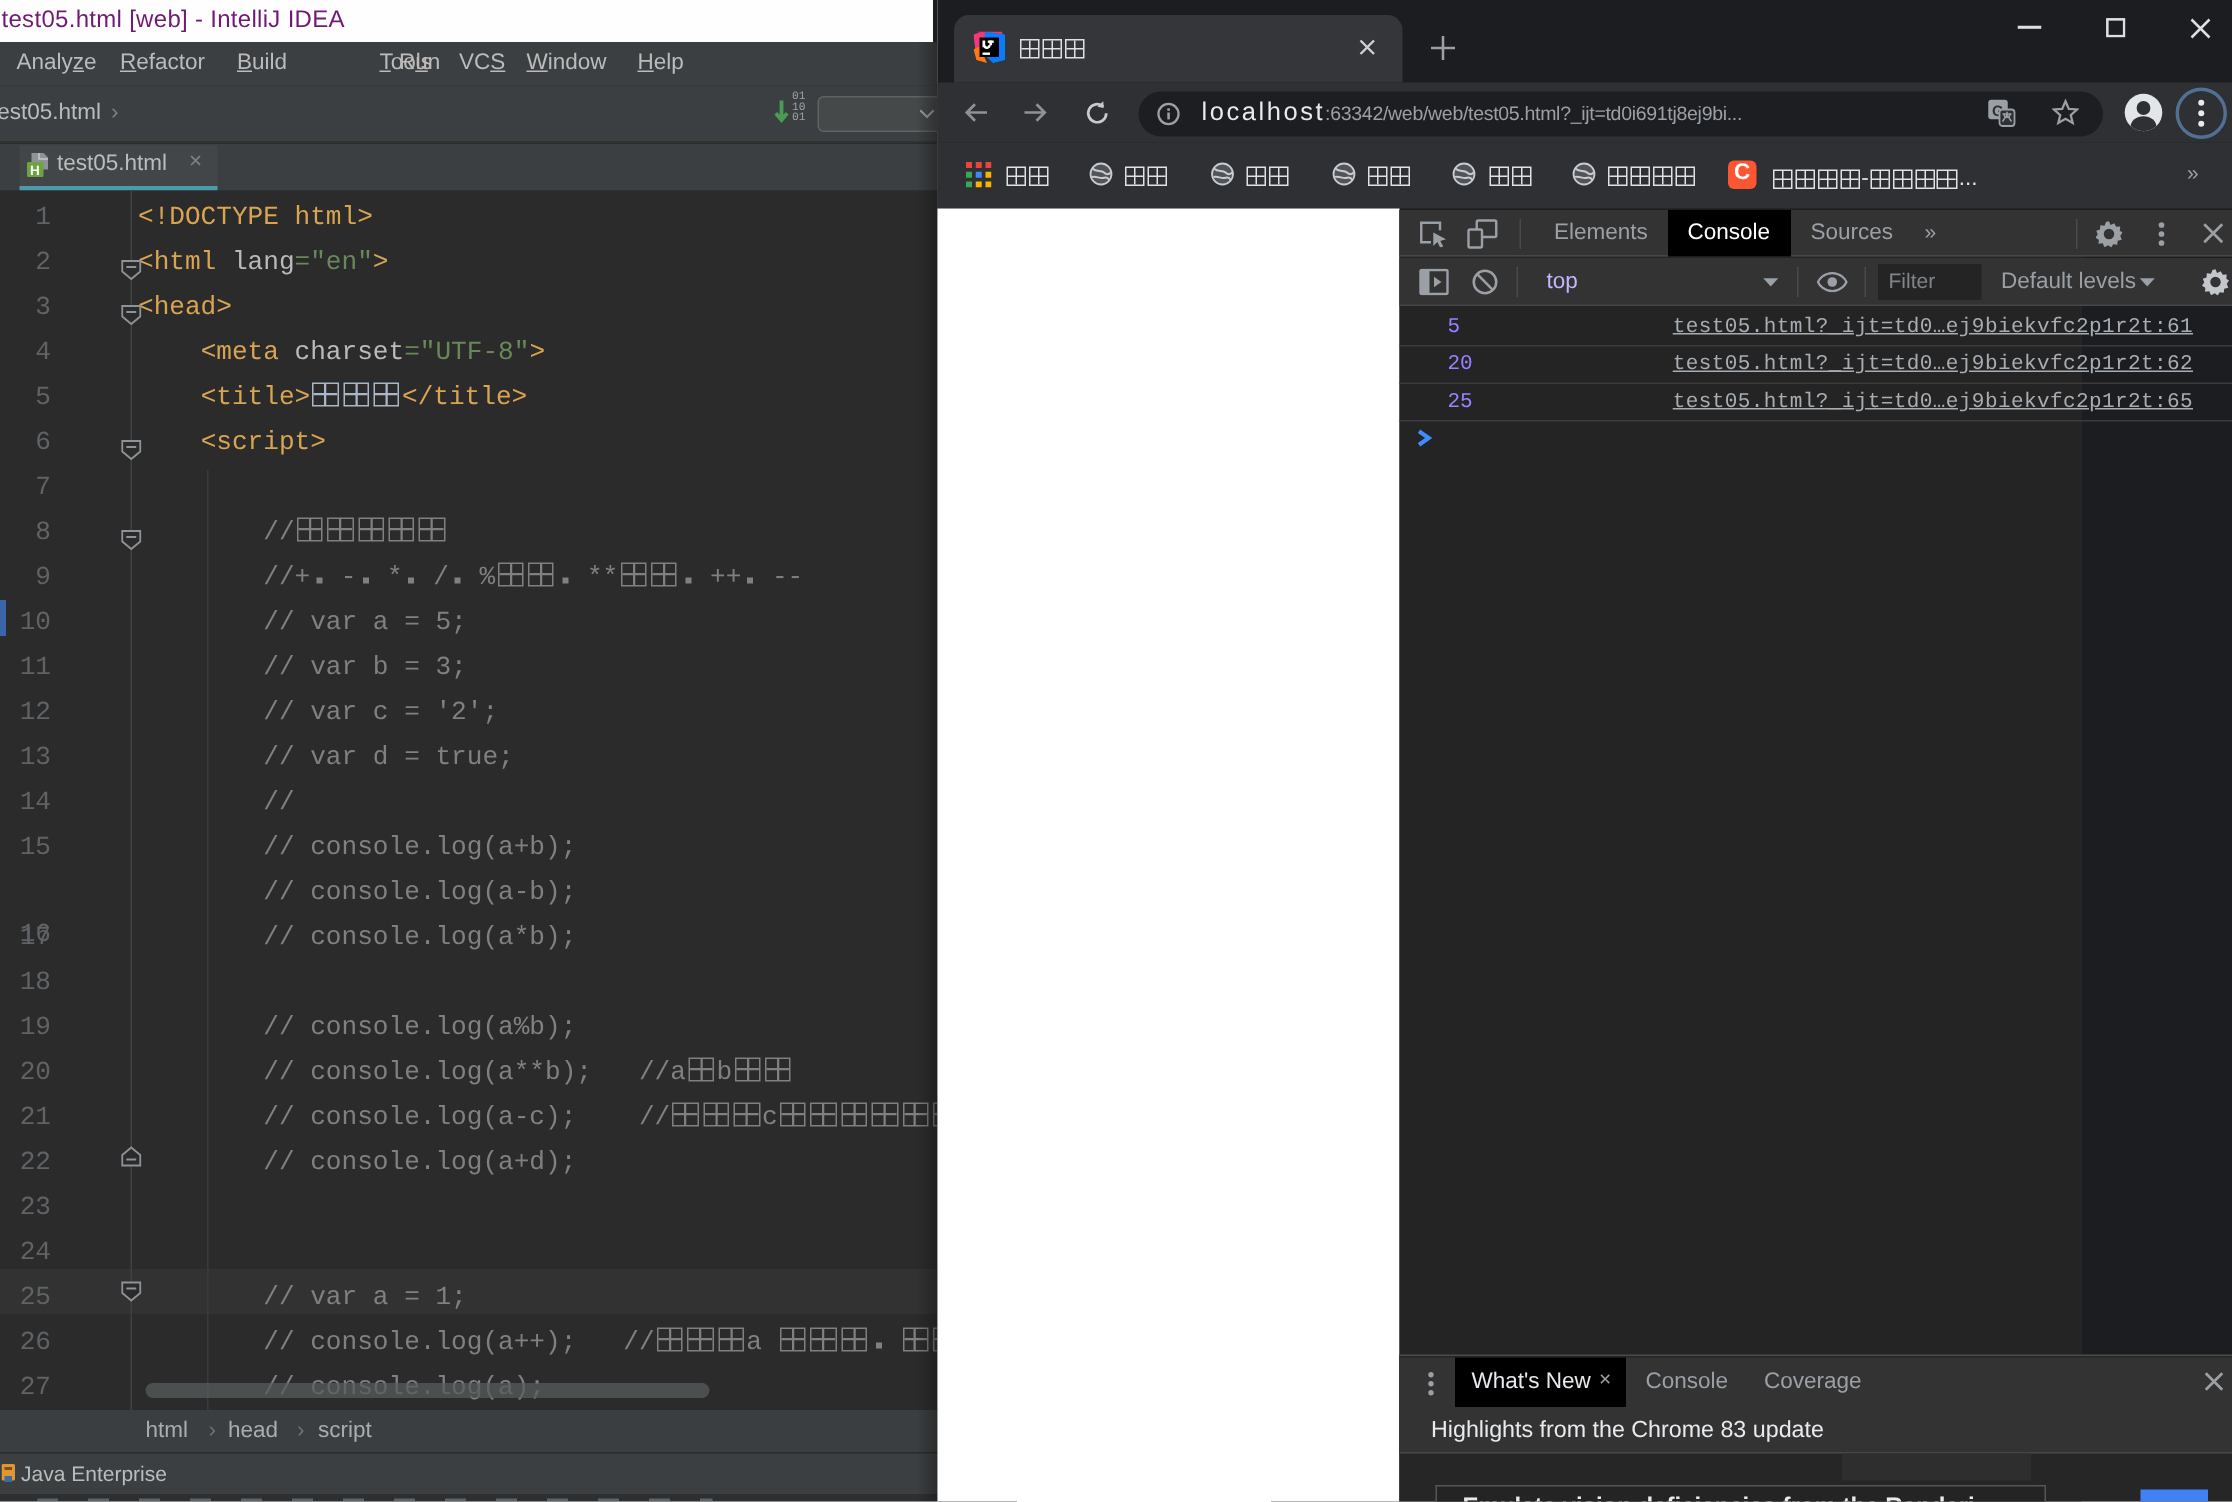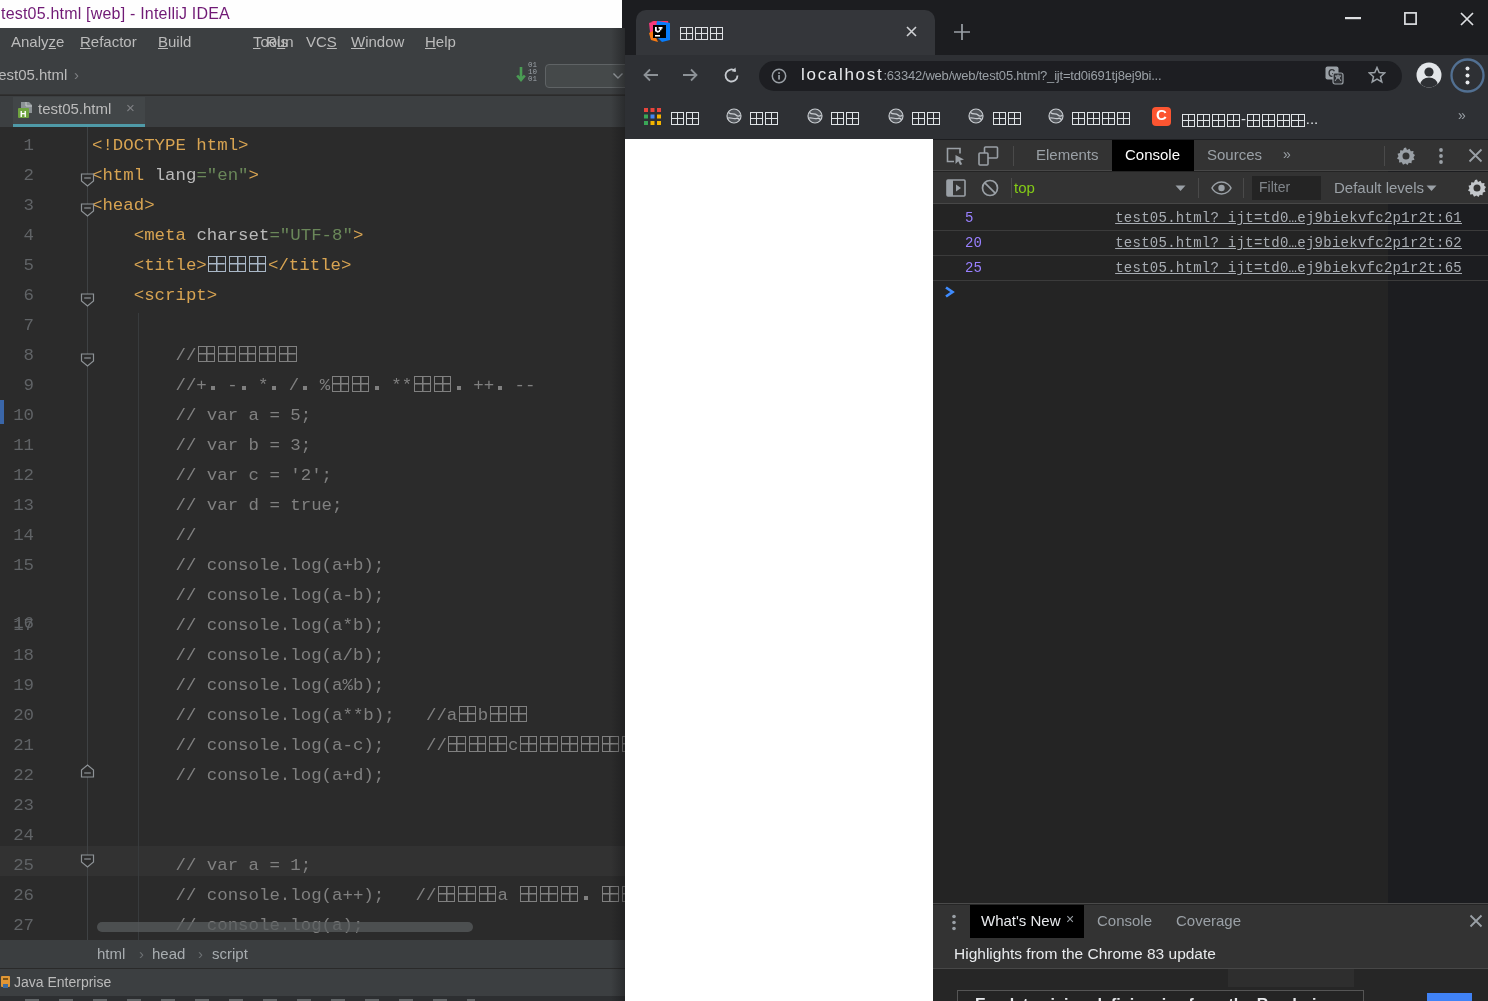--- a/index.html
+++ b/index.html
@@ -126,21 +126,20 @@
   <div class="cl" style="top:364px;">        <span class="c">// var d = true;</span></div>
   <div class="ln" style="top:394px;">14</div>
   <div class="cl" style="top:394px;">        <span class="c">//</span></div>
   <div class="ln" style="top:424px;">15</div>
   <div class="cl" style="top:424px;">        <span class="c">// console.log(a+b);</span></div>
   <div class="ln" style="top:482px;">16</div>
   <div class="cl" style="top:454px;">        <span class="c">// console.log(a-b);</span></div>
   <div class="ln" style="top:484px;">17</div>
   <div class="cl" style="top:484px;">        <span class="c">// console.log(a*b);</span></div>
   <div class="ln" style="top:514px;">18</div>
-  <div class="cl" style="top:514px;">        <span class="c">// console.log(a/b);</span></div>
   <div class="ln" style="top:544px;">19</div>
   <div class="cl" style="top:544px;">        <span class="c">// console.log(a%b);</span></div>
   <div class="ln" style="top:574px;">20</div>
   <div class="cl" style="top:574px;">        <span class="c">// console.log(a**b);   //a<i class="hz"></i>b<i class="hz"></i><i class="hz"></i></span></div>
   <div class="ln" style="top:604px;">21</div>
   <div class="cl" style="top:604px;">        <span class="c">// console.log(a-c);    //<i class="hz"></i><i class="hz"></i><i class="hz"></i>c<i class="hz"></i><i class="hz"></i><i class="hz"></i><i class="hz"></i><i class="hz"></i><i class="hz"></i></span></div>
   <div class="ln" style="top:634px;">22</div>
   <div class="cl" style="top:634px;">        <span class="c">// console.log(a+d);</span></div>
   <div class="ln" style="top:664px;font-family:Liberation Mono, monospace;">23</div>
   <div class="ln" style="top:694px;">24</div>
@@ -358,21 +357,21 @@
       <svg class="abs" style="left:13px;top:7px;" width="20" height="18" viewBox="0 0 20 18">
           <rect x="1" y="1" width="18" height="16" rx="1" stroke="#9aa0a6" stroke-width="1.6" fill="none"></rect>
           <rect x="1" y="1" width="6" height="16" fill="#9aa0a6"></rect>
           <path d="M10 5.5 L15 9 L10 12.5 Z" fill="#9aa0a6"></path>
         </svg>
       <svg class="abs" style="left:48px;top:7px;" width="18" height="18" viewBox="0 0 18 18">
           <circle cx="9" cy="9" r="7.5" stroke="#9aa0a6" stroke-width="1.7" fill="none"></circle>
           <path d="M3.8 3.8 L14.2 14.2" stroke="#9aa0a6" stroke-width="1.7"></path>
         </svg>
       <div class="dtsep" style="left:78px;"></div>
-      <span class="abs" style="left:81px;top:7px;color:#84cc16;">top</span>
+      <span class="abs" style="left:98px;top:7px;color:#c4b5fd;">top</span>
       <svg class="abs" style="left:242px;top:13px;" width="11" height="7" viewBox="0 0 11 7">
           <path d="M0.5 0.5 L5.5 6 L10.5 0.5 Z" fill="#9aa0a6"></path>
         </svg>
       <div class="dtsep" style="left:265px;"></div>
       <svg class="abs" style="left:278px;top:9px;" width="21" height="14" viewBox="0 0 21 14">
           <path d="M10.5 1 C5 1 1.8 5 1 7 C1.8 9 5 13 10.5 13 C16 13 19.2 9 20 7 C19.2 5 16 1 10.5 1 Z" stroke="#9aa0a6" stroke-width="1.5" fill="none"></path>
           <circle cx="10.5" cy="7" r="3.2" fill="#9aa0a6"></circle>
         </svg>
       <div class="dtsep" style="left:310px;"></div>
       <div class="abs" style="left:319px;top:4px;width:69px;height:24px;background:#242424;">

